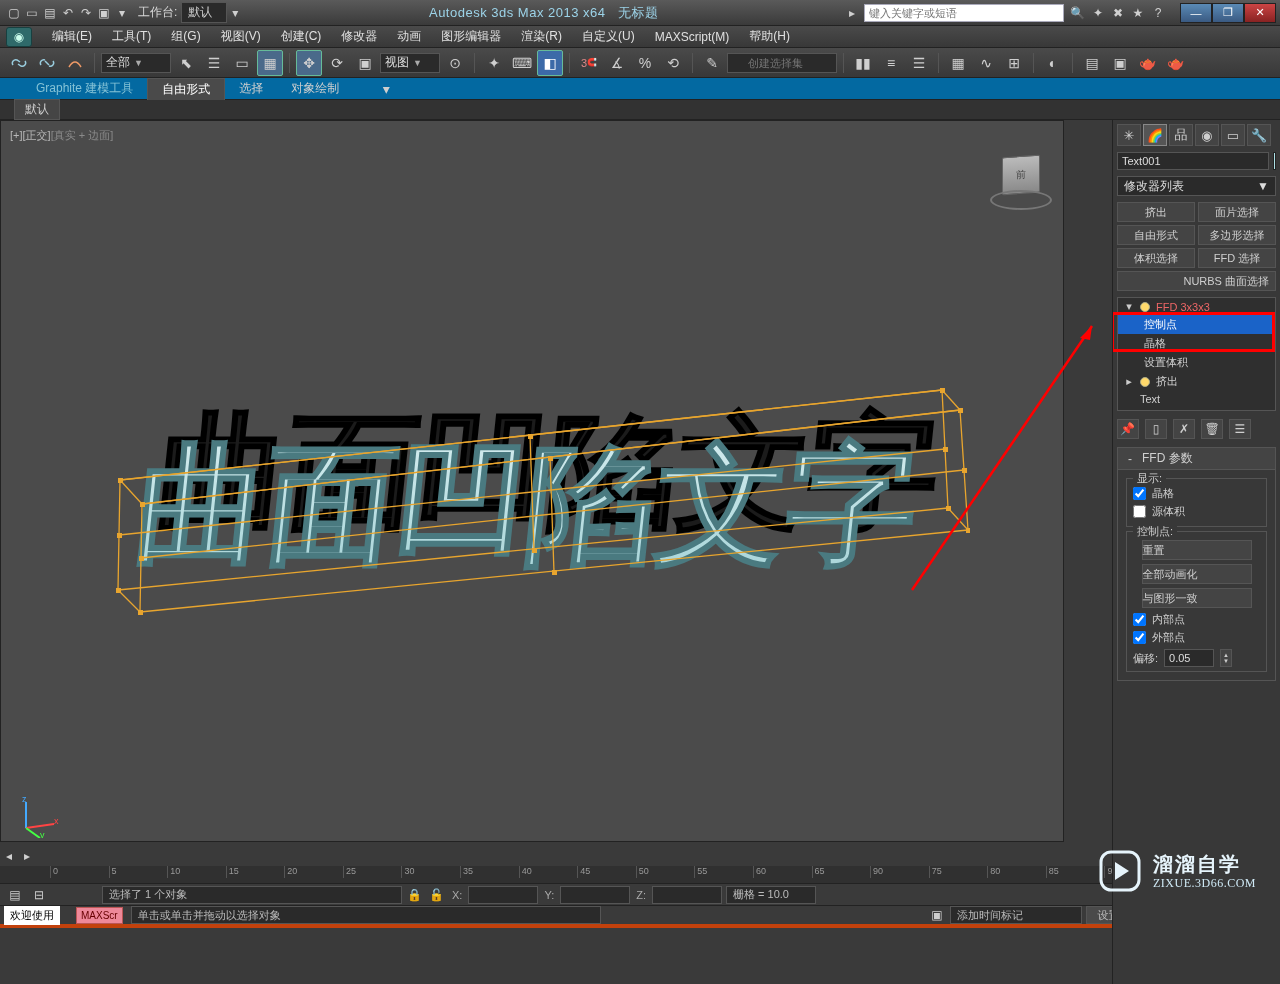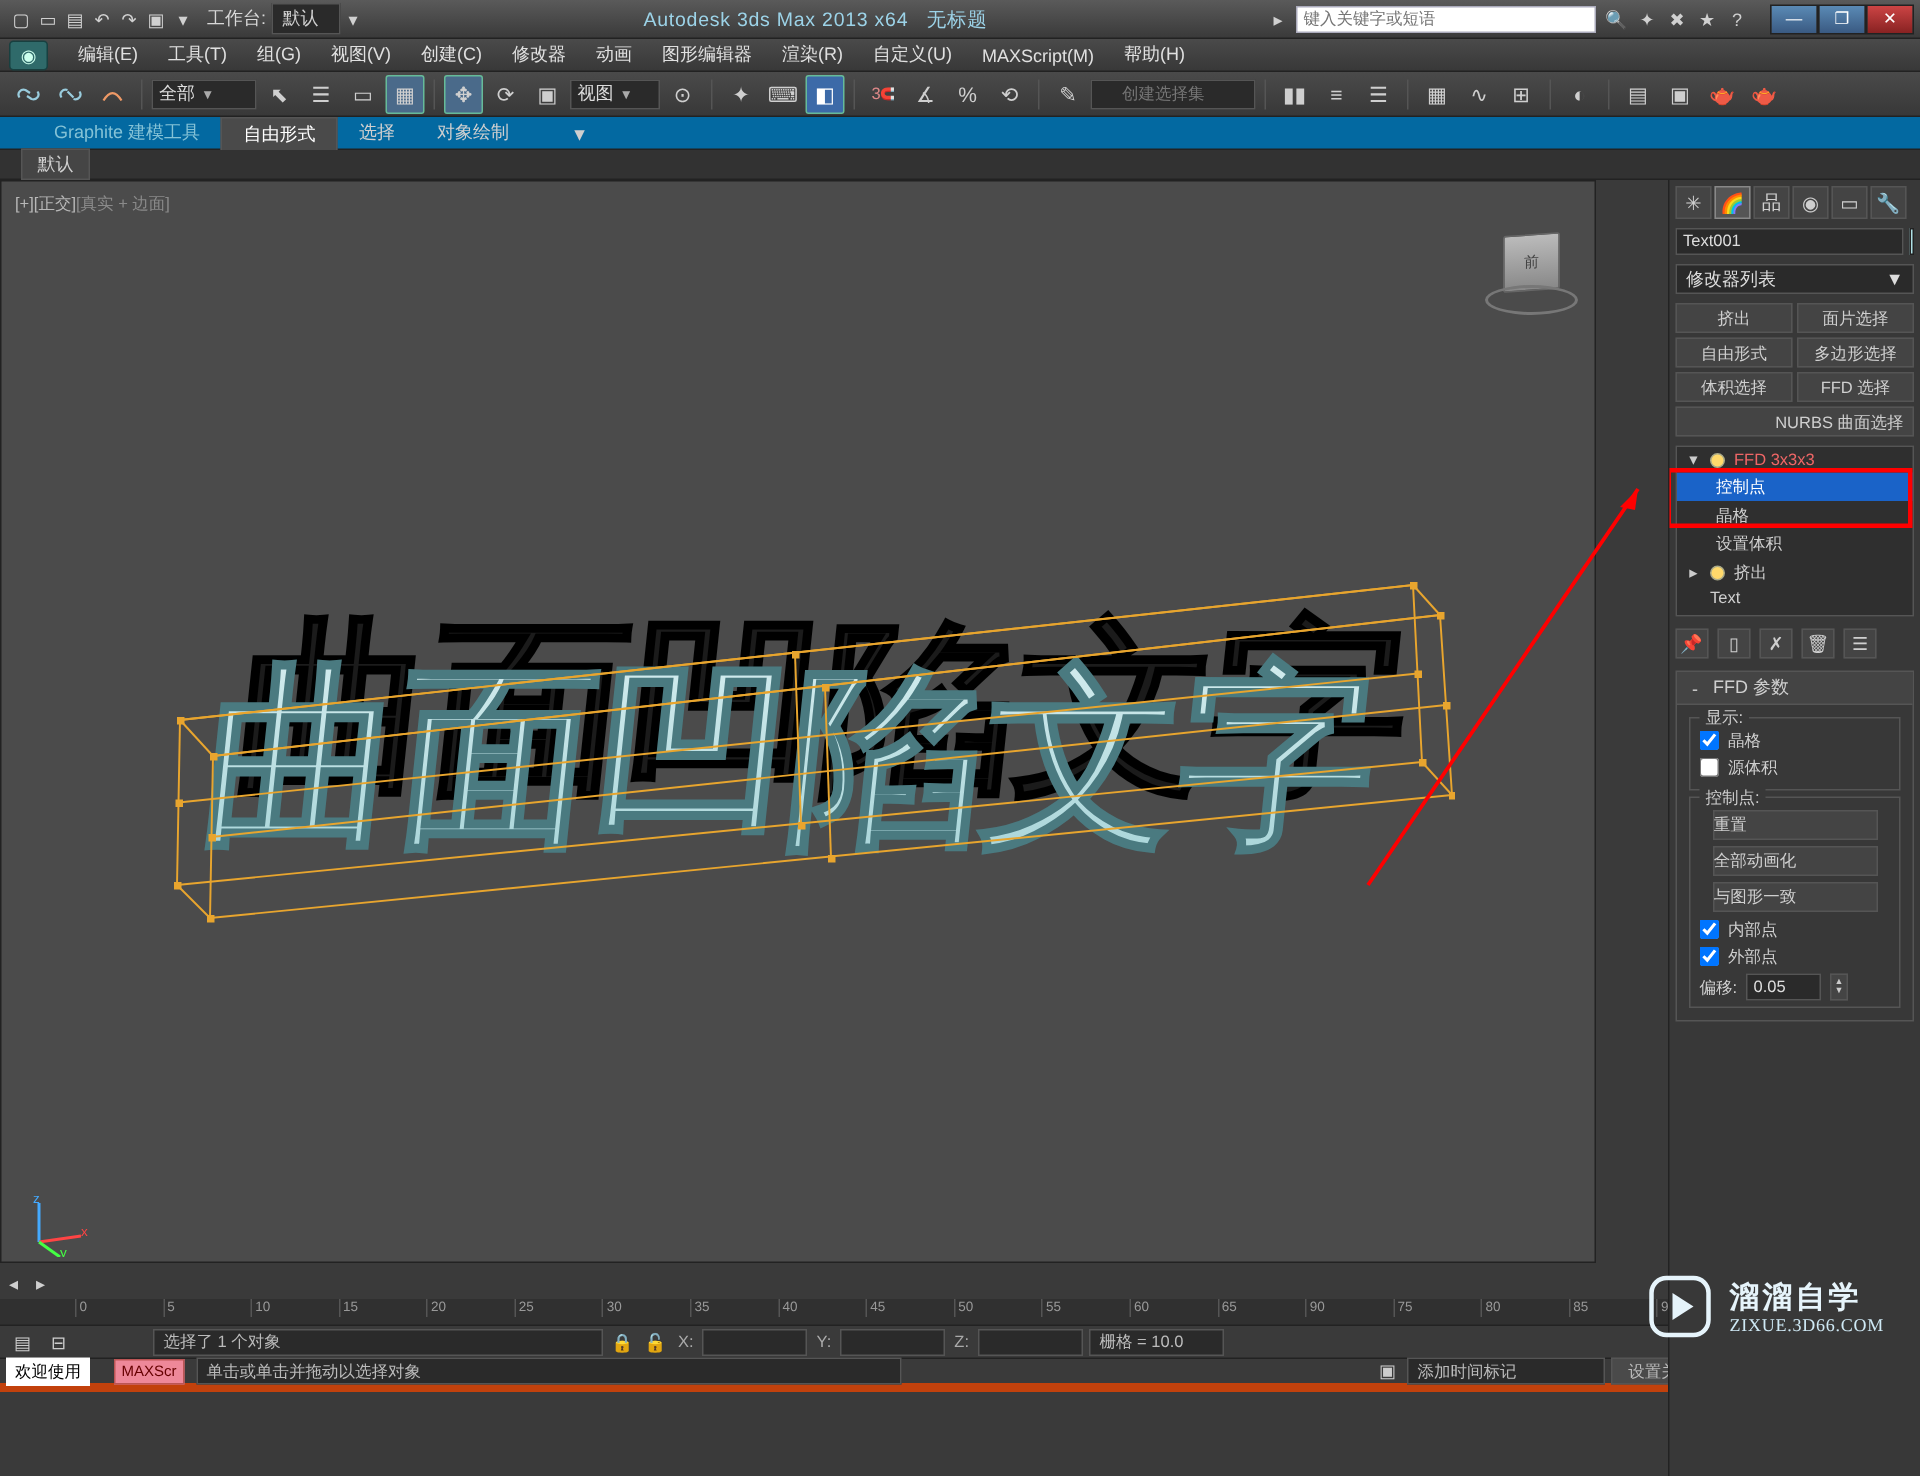--- a/index.html
+++ b/index.html
@@ -55,21 +55,21 @@
   
   #ann-arrow{pointer-events:none}
   
   #timeline{left:0;top:842px;right:0;height:28px;background:#3a3a3a;display:flex;align-items:center}
   #scrubber{flex:1;height:14px;background:#2a2a2a;border:1px solid #555;position:relative;margin:0 6px}
   #scrubber .handle{position:absolute;left:40px;top:-2px;width:70px;height:18px;background:#555;border:1px solid #777;font-size:10px;text-align:center;color:#ddd}
   #ruler{left:0;top:866px;right:0;height:18px;background:#303030;display:flex;align-items:flex-start;font-size:9px;color:#999;border-bottom:1px solid #222;position:absolute;padding-left:50px}
   .tick{flex:1;text-align:left;border-left:1px solid #555;padding-left:2px;height:12px}
   
   #status1{left:0;top:884px;right:0;height:22px;background:#3a3a3a;display:flex;align-items:center;border-bottom:1px solid #222}
-  #status2{left:0;top:906px;right:12px;height:22px;background:#3a3a3a;display:flex;align-items:center;border-bottom:6px solid #c2410c}
+  #status2{left:0;top:906px;right:0;height:22px;background:#3a3a3a;display:flex;align-items:center;border-bottom:4px solid #c2410c}
   .stat-field{background:#2a2a2a;border:1px solid #555;height:18px;display:flex;align-items:center;padding:0 6px;margin:0 2px;color:#bbb;font-size:11px}
   .stat-lbl{color:#aaa;padding:0 4px;font-size:11px}
   .st-btn{width:22px;height:20px;display:flex;align-items:center;justify-content:center;color:#ccc}
   .welcome{background:#fff;color:#000;padding:2px 6px;font-size:11px;margin-left:4px}
   .maxscr{background:#e89;color:#600;padding:2px 4px;font-size:10px;border:1px solid #b55;margin-left:16px}
   
   #cmd{right:0;top:120px;width:168px;bottom:0;background:#383838;border-left:1px solid #222;padding:4px;overflow:hidden}
   #cmd-tabs{display:flex;gap:2px;margin-bottom:6px}
   .cmd-tab{width:24px;height:22px;background:#444;border:1px solid #555;display:flex;align-items:center;justify-content:center;font-size:13px}
   .cmd-tab.on{background:#555;border-color:#888}

